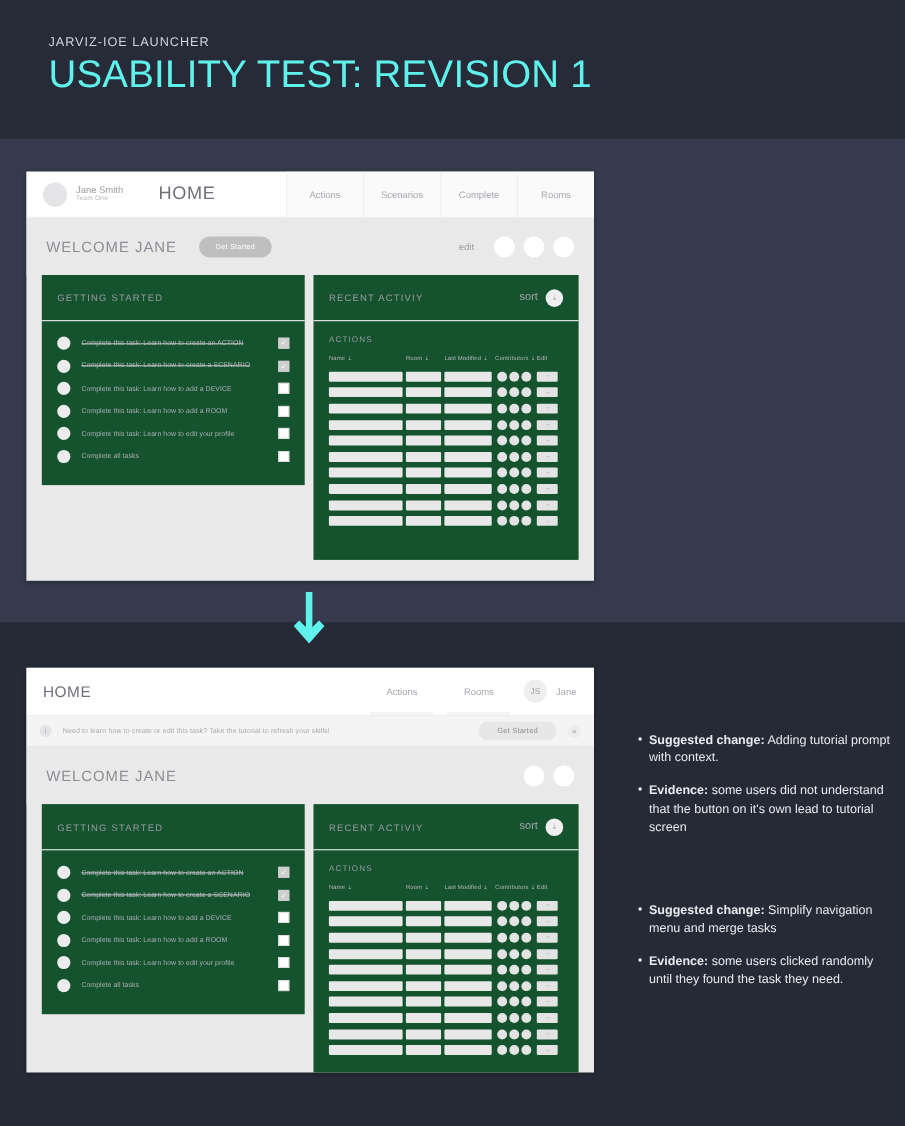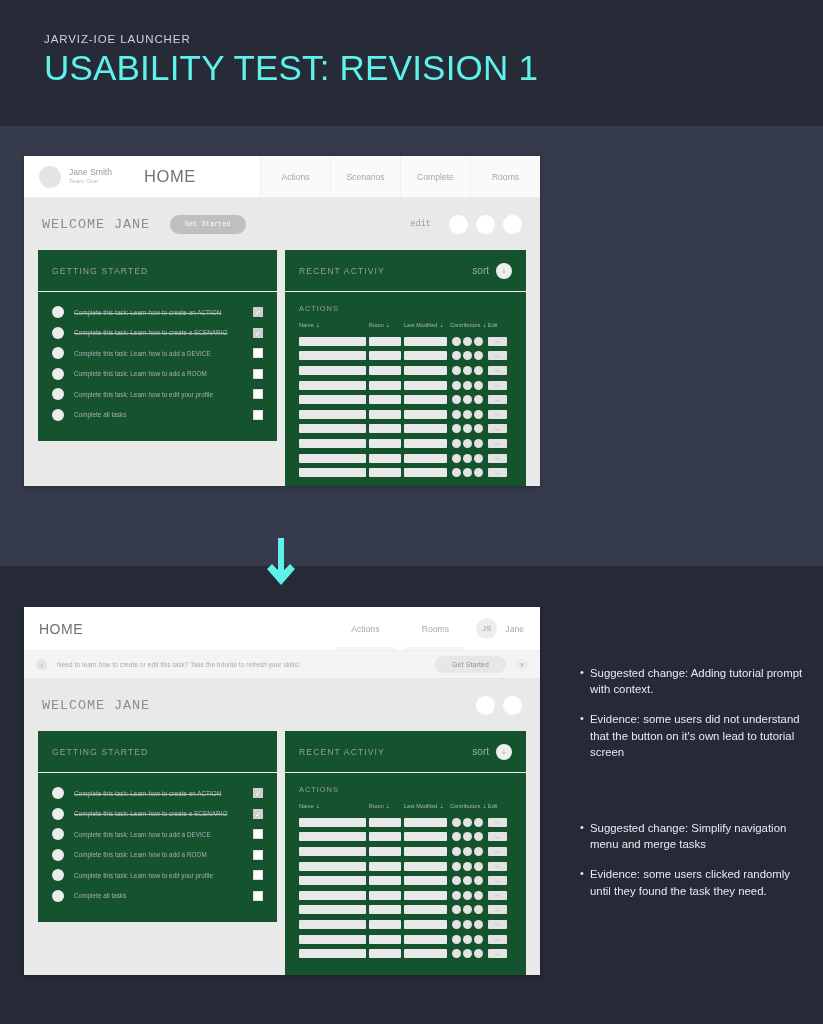--- a/index.html
+++ b/index.html
@@ -29,21 +29,21 @@
   }
 
   
   .mock {
     position: absolute;
     width: 516px;
     background: #e9e9e9;
     box-shadow: 0 1px 4px rgba(0,0,0,0.25);
     overflow: hidden;
   }
-  .mock-1 { left: 24px; top: 156px; height: 330px; }
+  .mock-1 { left: 24px; top: 156px; height: 372px; }
   .mock-2 { left: 24px; top: 607px; height: 368px; }
 
   .topbar {
     display: flex; align-items: stretch;
     height: 42px; background: #ffffff;
     border-bottom: 1px solid #ececec;
   }
   .tb-left { display: flex; align-items: center; flex: 0 0 auto; padding-left: 15px; }
   .avatar-circle {
     width: 22px; height: 22px; border-radius: 50%;
@@ -103,21 +103,20 @@
   .banner-x {
     margin-left:10px; width:12px; height:12px; border-radius:50%;
     background:#ededed; color:#a9a9b0; font-size:6px;
     display:flex; align-items:center; justify-content:center;
   }
 
   
   .welcome {
     display:flex; align-items:center; height:52px; padding:4px 18px;
     background:#e9e9e9;
-    font-family:Liberation Mono, monospace;
   }
   .welcome-title { font-size:13.5px; color:#8c8d95; letter-spacing:.9px; }
   .pill-get {
     margin-left:20px; background:#bfbfbf; color:#ffffff;
     font-size:6.6px; border-radius:11px; padding:6px 15px; letter-spacing:.2px;
   }
   .welcome-spacer { flex:1; }
   .edit-label { font-size:8.6px; color:#9a9aa2; margin-right:10px; }
   .w-circle { width:19px; height:19px; border-radius:50%; background:#ffffff; margin-left:8px; }
 
@@ -184,21 +183,21 @@
     position:absolute; left:580px; top:228px; width:225px;
     font-size:13.6px; line-height:1.42; color:#f2f3f6;
   }
   .anno-group { position:absolute; width:232px; color:#e8eaef; }
   .anno-g1 { left:580px; top:665px; }
   .anno-g2 { left:580px; top:820px; }
   .anno-bullet { display:flex; margin-bottom:14px; }
   .anno-bullet:last-child { margin-bottom:0; }
   .dot { flex:none; width:10px; font-size:11px; line-height:1.42; color:#e8eaef; }
   .anno-text { font-size:11.4px; line-height:1.42; }
-  .anno-text b { font-weight:400; }
+  .anno-text b { font-weight:700; }
 </style>
 </head>
 <body>
 
 <div class="page">
 
   <div class="band-header"></div>
   <div class="band-mid"></div>
   <div class="band-bottom"></div>
 

